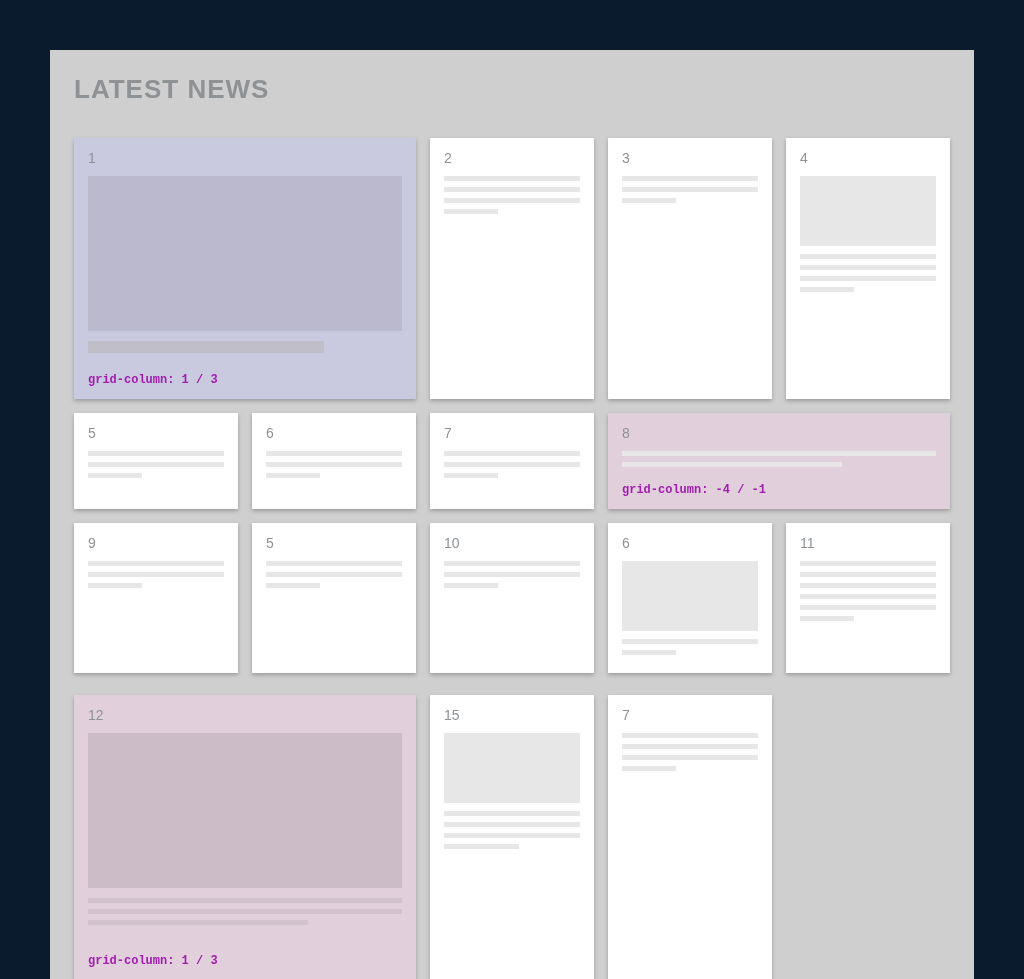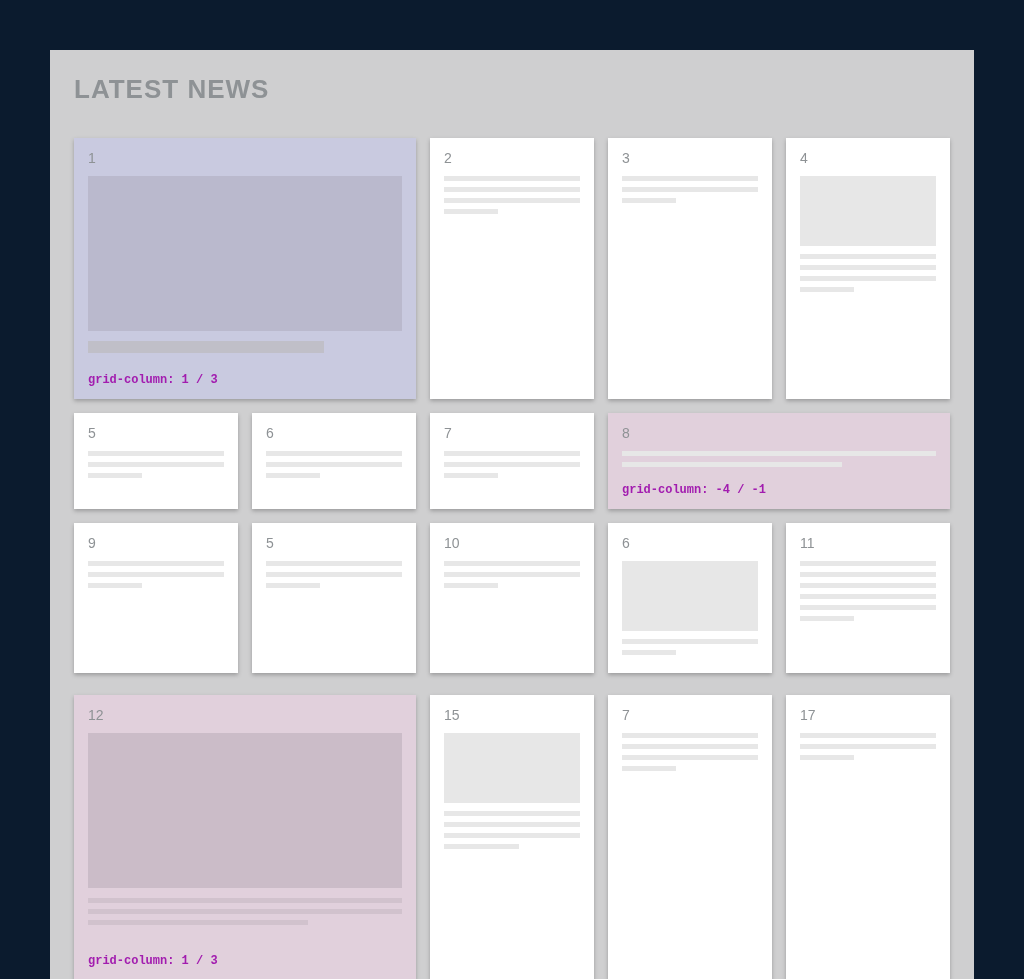--- a/index.html
+++ b/index.html
@@ -202,21 +202,15 @@
     </div>
 
     <div class="card big">
       <div class="num">7</div>
       <div class="ph line"></div>
       <div class="ph line"></div>
       <div class="ph line"></div>
       <div class="ph line short1"></div>
     </div>
 
-    <div class="card big">
-      <div class="num">17</div>
-      <div class="ph line"></div>
-      <div class="ph line"></div>
-      <div class="ph line short1"></div>
-    </div>
 
   </div>
 </div>
 
 </body></html>

